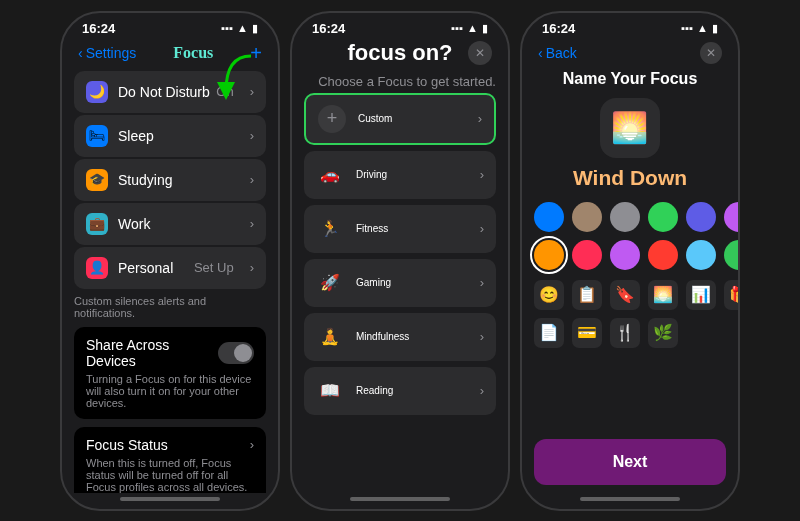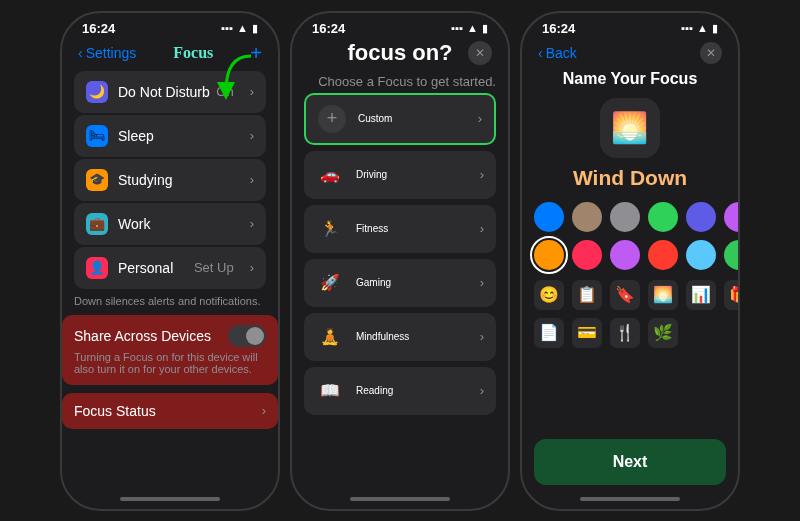--- a/index.html
+++ b/index.html
@@ -125,23 +125,23 @@
     .chevron {
       color: #8e8e93;
       font-size: 13px;
     }
     .info-text {
       color: #8e8e93;
       font-size: 11px;
       padding: 4px 12px 8px;
     }
     .section-card {
-      background: #7f1d1d;
+      background: #000000;
       border-radius: 10px;
-      margin: 0 0 8px;
+      margin: 0 12px 8px;
       padding: 10px 12px;
     }
     .section-card-title {
       color: #ffffff;
       font-size: 14px;
       font-weight: 500;
     }
     .section-card-row {
       display: flex;
       align-items: center;
@@ -304,21 +304,21 @@
       display: flex;
       align-items: center;
       justify-content: center;
       background: #2c2c2e;
       border-radius: 7px;
       font-size: 16px;
       color: #8e8e93;
     }
     .next-btn {
       width: 100%;
-      background: #14532d;
+      background: #701a75;
       color: #ffffff;
       border: none;
       border-radius: 12px;
       padding: 14px;
       font-size: 16px;
       font-weight: 600;
       cursor: pointer;
       margin-top: auto;
       margin-bottom: 8px;
     }
@@ -392,37 +392,38 @@
         </div>
         <div class="focus-item">
           <div class="focus-item-icon pink">👤</div>
           <span class="focus-item-label">Personal</span>
           <div class="focus-item-right">
             <span>Set Up</span>
             <span class="chevron">›</span>
           </div>
         </div>
       </div>
-      <p class="info-text">Down silences alerts and notifications.</p>
+      <p class="info-text">Custom silences alerts and notifications.</p>
 
       <div class="section-card">
         <div class="section-card-row">
           <span class="section-card-title">Share Across Devices</span>
           <div class="toggle">
             <div class="toggle-thumb"></div>
           </div>
         </div>
         <p class="section-card-desc">Turning a Focus on for this device will also turn it on for your other devices.</p>
       </div>
 
       <div class="section-card">
         <div class="section-card-row">
           <span class="section-card-title">Focus Status</span>
           <span class="chevron">›</span>
         </div>
+        <p class="section-card-desc">When this is turned off, Focus status will be turned off for all Focus profiles across all devices.</p>
       </div>
     </div>
     <div class="home-indicator"></div>
   </div>
 
   <div class="phone">
     <div class="status-bar">
       <span class="status-time">16:24</span>
       <div class="status-icons">
         <span class="status-icon">▪▪▪</span>

